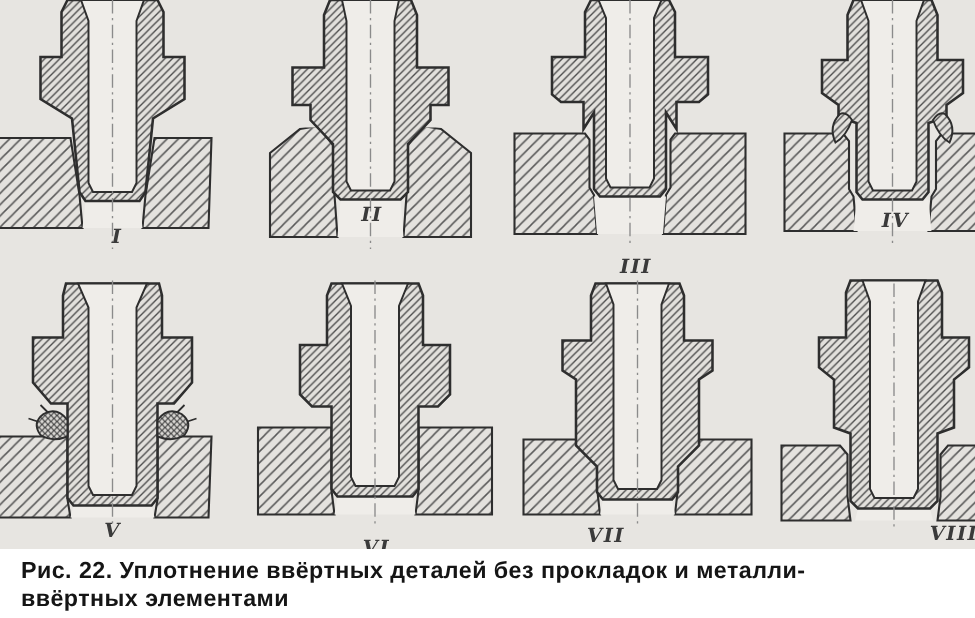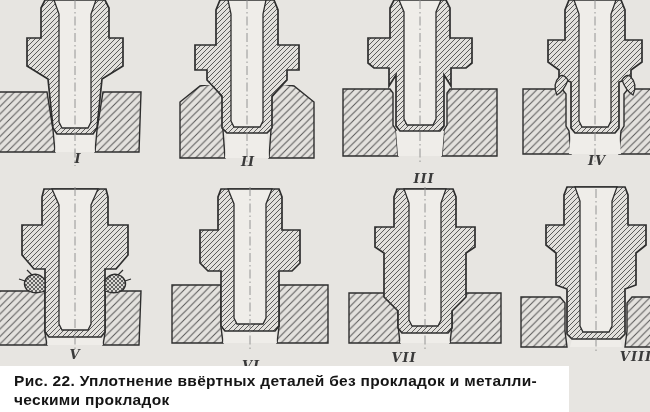--- a/index.html
+++ b/index.html
@@ -10,21 +10,21 @@
   }
   .scan{position:absolute;left:0;top:0;width:650px;height:366px;background:#e7e5e1;}
   .panel{position:absolute;}
   .panel svg{display:block;}
   .numeral{
     position:absolute;transform:translateX(-50%);
     font-family:"DejaVu Serif",serif;font-style:italic;font-weight:bold;
     font-size:13px;color:#3a3a3a;letter-spacing:1px;white-space:nowrap;
   }
   .caption{
-    position:absolute;left:0;top:366px;width:569px;height:46px;background:#ffffff;
+    position:absolute;left:0;top:366px;width:650px;height:46px;background:#ffffff;
     box-sizing:border-box;padding:5px 10px 0 14px;
   }
   .caption div{
     font-weight:bold;font-size:15.5px;line-height:19px;color:#151515;
     letter-spacing:0.3px;
   }
   svg path, svg polygon{vector-effect:non-scaling-stroke;}
 </style>
 </head>
 <body>
@@ -140,26 +140,26 @@
       <polygon points="6,112 45,112 50,118 50,146 52,162 6,162" fill="url(#pHouse)" stroke="#2e2e2e" stroke-width="1.4"></polygon>
       <polygon points="117,112 156,112 156,162 110,162 112,146 112,118" fill="url(#pHouse)" stroke="#2e2e2e" stroke-width="1.4"></polygon>
       <path d="M57,154 L105,154 L107,162 L55,162 Z" fill="#efede9"></path>
       <path d="M52,2 L110,2 L113,10 L113,40 L131,40 L131,60 L121,68 L121,100 L110,104 L110,149 L105,154 L57,154 L52,149 L52,104 L41,100 L41,68 L31,60 L31,40 L49,40 L49,10 Z" fill="url(#pFit)" stroke="#2e2e2e" stroke-width="1.7"></path>
       <path d="M60,2 L102,2 L97,16 L97,141 L94,147 L68,147 L65,141 L65,16 Z" fill="#efede9" stroke="#2e2e2e" stroke-width="1.3"></path>
       <path d="M81,4 V166" stroke="#8b8b8b" stroke-width="0.9" stroke-dasharray="9 3 1.5 3" fill="none"></path>
     </svg>
   </div>
 
   <span class="numeral" style="left:78px;top:151px">I</span>
-  <span class="numeral" style="left:248px;top:154px">II</span>
+  <span class="numeral" style="left:248px;top:136px">II</span>
   <span class="numeral" style="left:424px;top:171px">III</span>
-  <span class="numeral" style="left:597px;top:153px">IV</span>
+  <span class="numeral" style="left:597px;top:140px">IV</span>
   <span class="numeral" style="left:75px;top:347px">V</span>
   <span class="numeral" style="left:251px;top:358px">VI</span>
   <span class="numeral" style="left:404px;top:350px">VII</span>
   <span class="numeral" style="left:636px;top:349px">VIII</span>
 
   <div class="caption">
     <div>Рис. 22. Уплотнение ввёртных деталей без прокладок и металли-</div>
-    <div>ческими прокладок</div>
+    <div>ввёртных элементами</div>
   </div>
 
 </div>
 
 </body></html>

